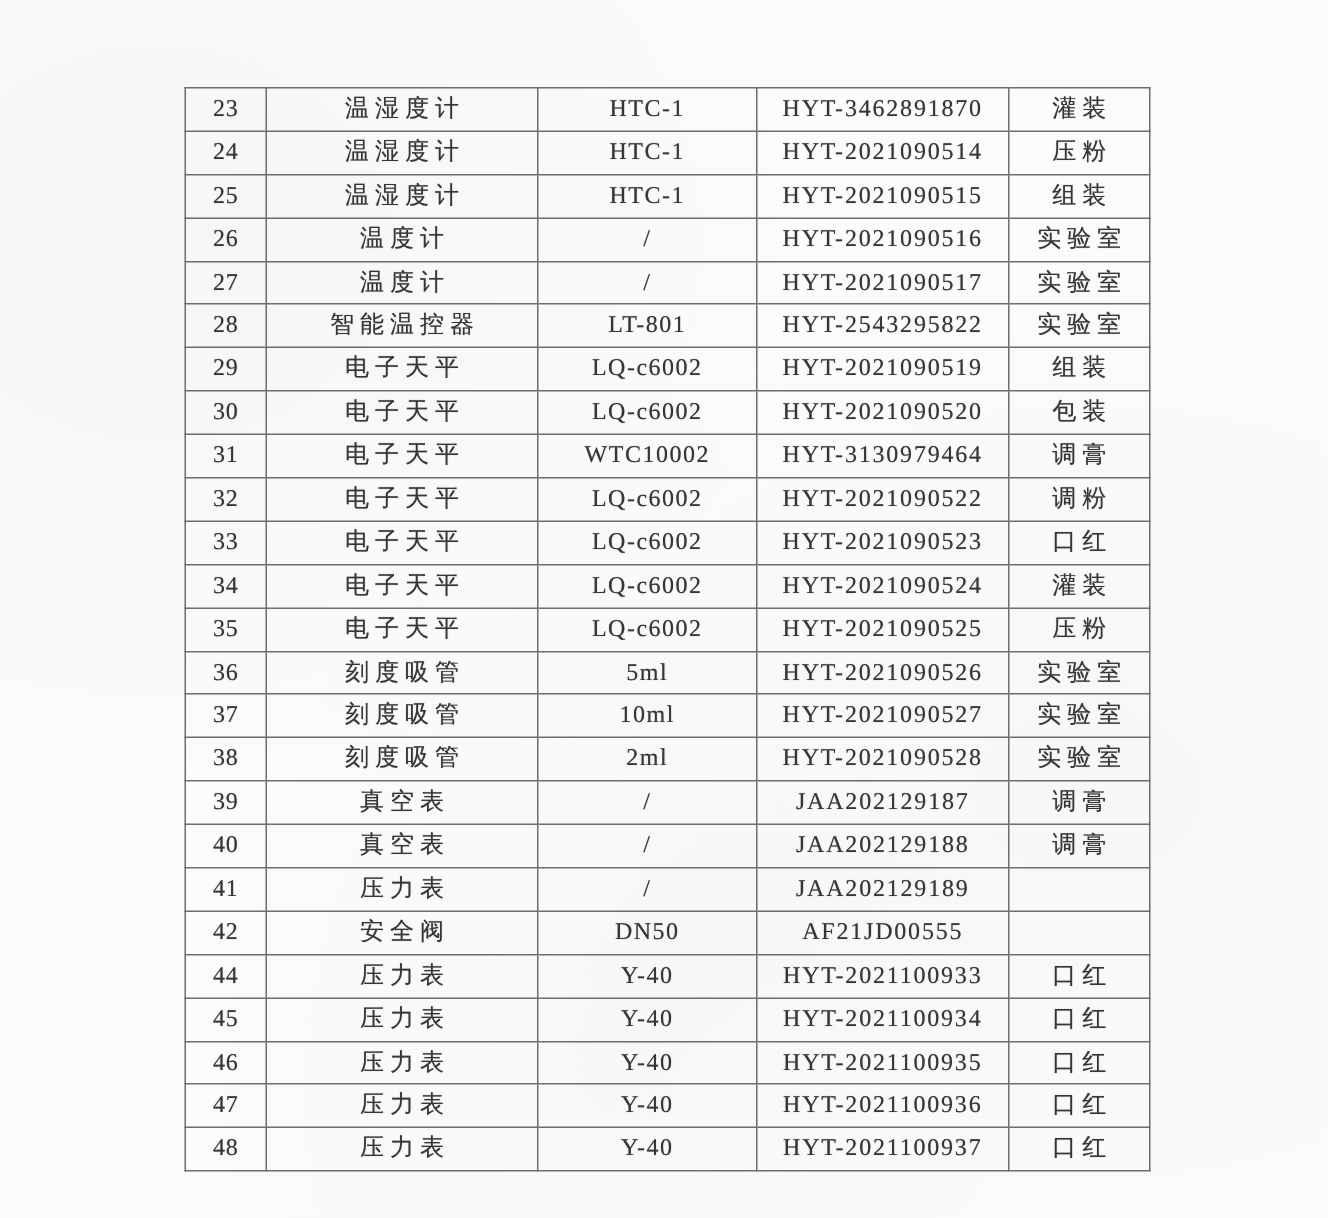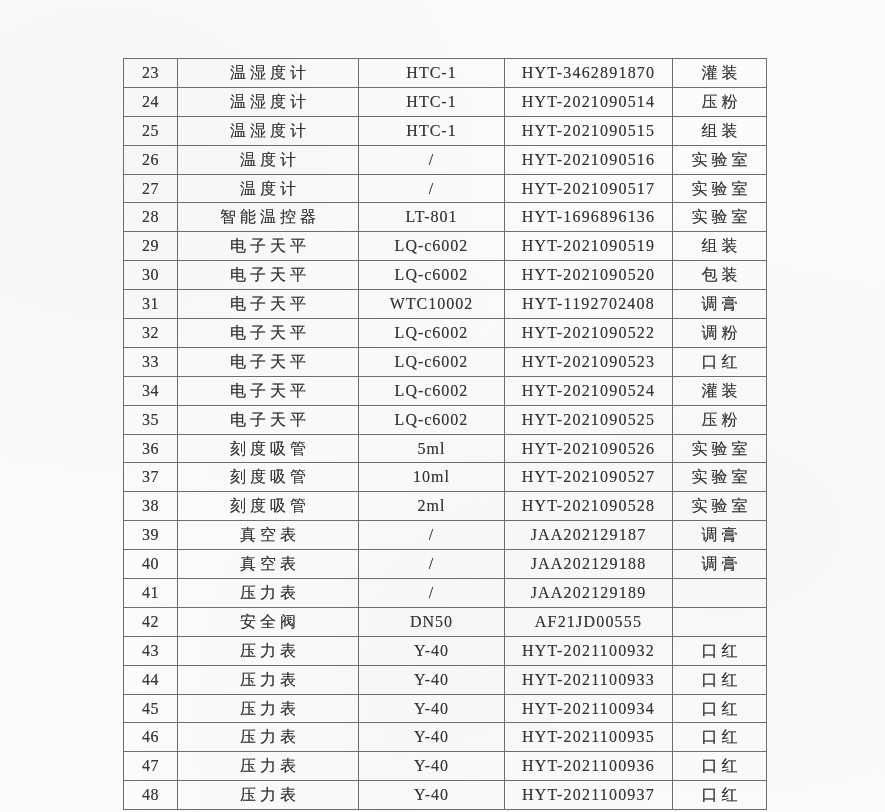--- a/index.html
+++ b/index.html
@@ -114,42 +114,42 @@
           <td class="cell-no">27</td>
           <td class="cell-name">温度计</td>
           <td class="cell-model">/</td>
           <td class="cell-serial">HYT-2021090517</td>
           <td class="cell-location">实验室</td>
         </tr>
         <tr>
           <td class="cell-no">28</td>
           <td class="cell-name">智能温控器</td>
           <td class="cell-model">LT-801</td>
-          <td class="cell-serial">HYT-1696896136</td>
+          <td class="cell-serial">HYT-2543295822</td>
           <td class="cell-location">实验室</td>
         </tr>
         <tr>
           <td class="cell-no">29</td>
           <td class="cell-name">电子天平</td>
           <td class="cell-model">LQ-c6002</td>
           <td class="cell-serial">HYT-2021090519</td>
           <td class="cell-location">组装</td>
         </tr>
         <tr>
           <td class="cell-no">30</td>
           <td class="cell-name">电子天平</td>
           <td class="cell-model">LQ-c6002</td>
           <td class="cell-serial">HYT-2021090520</td>
           <td class="cell-location">包装</td>
         </tr>
         <tr>
           <td class="cell-no">31</td>
           <td class="cell-name">电子天平</td>
           <td class="cell-model">WTC10002</td>
-          <td class="cell-serial">HYT-1192702408</td>
+          <td class="cell-serial">HYT-3130979464</td>
           <td class="cell-location">调膏</td>
         </tr>
         <tr>
           <td class="cell-no">32</td>
           <td class="cell-name">电子天平</td>
           <td class="cell-model">LQ-c6002</td>
           <td class="cell-serial">HYT-2021090522</td>
           <td class="cell-location">调粉</td>
         </tr>
         <tr>
@@ -216,27 +216,20 @@
           <td class="cell-location"></td>
         </tr>
         <tr>
           <td class="cell-no">42</td>
           <td class="cell-name">安全阀</td>
           <td class="cell-model">DN50</td>
           <td class="cell-serial">AF21JD00555</td>
           <td class="cell-location"></td>
         </tr>
         <tr>
-          <td class="cell-no">43</td>
-          <td class="cell-name">压力表</td>
-          <td class="cell-model">Y-40</td>
-          <td class="cell-serial">HYT-2021100932</td>
-          <td class="cell-location">口红</td>
-        </tr>
-        <tr>
           <td class="cell-no">44</td>
           <td class="cell-name">压力表</td>
           <td class="cell-model">Y-40</td>
           <td class="cell-serial">HYT-2021100933</td>
           <td class="cell-location">口红</td>
         </tr>
         <tr>
           <td class="cell-no">45</td>
           <td class="cell-name">压力表</td>
           <td class="cell-model">Y-40</td>

